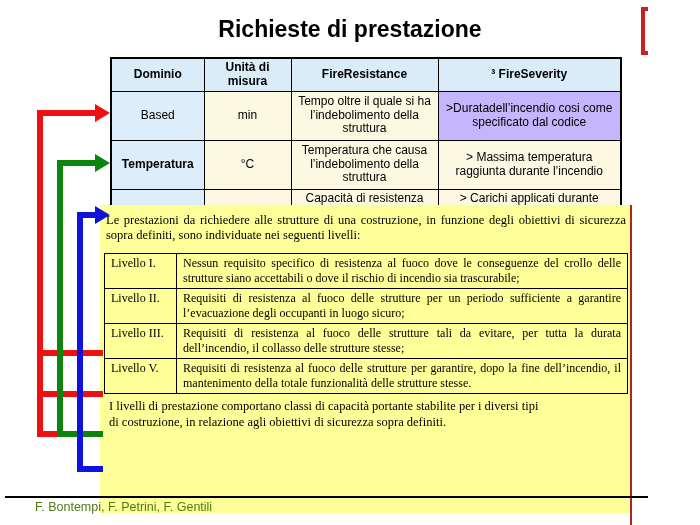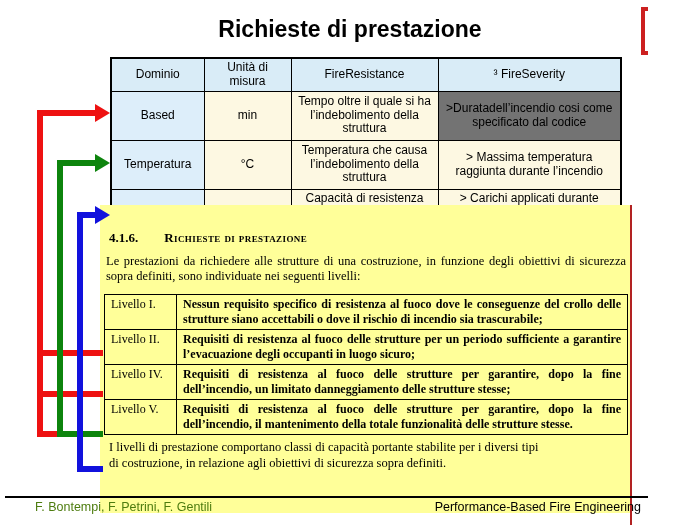--- a/index.html
+++ b/index.html
@@ -12,41 +12,41 @@
 
   
   .stamp{position:absolute;top:7px;left:641px;width:48px;height:48px;}
 
   
   table{border-collapse:collapse;table-layout:fixed;}
   .ttable{position:absolute;left:110px;top:57px;width:510px;border:2px solid #000;
           font-size:12px;line-height:1.15;z-index:1;}
   .ttable th,.ttable td{border:1px solid #000;text-align:center;vertical-align:middle;
           padding:2px 3px;overflow:hidden;}
-  .ttable th{font-weight:normal;margin-left:20px;}
+  .ttable th{font-weight:bold;margin-left:20px;}
   .ttable .hdr{height:29px;}
   .ttable .r{height:49px;}
   .ttable .r3 td{vertical-align:top;padding-top:2px;}
 
   
   .docbox{position:absolute;left:100px;top:205px;width:530px;height:320px;
           background:#ffffff;border-right:2px solid #b22222;overflow:hidden;z-index:2;
           font-family:"Liberation Serif",serif;color:#000;}
   .hl-layer{position:absolute;left:0;top:0;width:100%;height:308px;}
   .doc-content{position:relative;z-index:1;padding:0 3px 0 3px;}
   .doc-heading{margin-top:25px;margin-left:6px;font-size:13px;font-weight:bold;}
   .doc-heading .num{display:inline-block;width:52px;}
   .doc-heading .sc{font-variant:small-caps;letter-spacing:0.4px;}
   .doc-intro{margin-top:8px;margin-left:3px;width:520px;font-size:12.5px;line-height:1.22;
              text-align:justify;}
   .ltable{margin-top:9px;margin-left:1px;width:524px;border:1px solid #000;font-size:12px;
           line-height:1.25;}
   .ltable td{border:1px solid #000;vertical-align:top;padding:2px 6px;}
   .ltable .lvl{width:72px;white-space:nowrap;}
-  .ltable .dsc{text-align:justify;font-weight:bold;}
+  .ltable .dsc{text-align:justify;}
   .doc-tail{margin-top:5px;margin-left:6px;width:516px;font-size:12.5px;line-height:1.25;
             text-align:justify;}
 
   
   .cn{position:absolute;z-index:5;}
   .tri{position:absolute;z-index:5;width:0;height:0;
        border-top:9px solid transparent;border-bottom:9px solid transparent;
        border-left:15px solid #000;}
 
   
@@ -82,62 +82,58 @@
         <tr class="hdr">
       <th style="background-color: rgb(217, 236, 247);">Dominio</th>
       <th style="background-color: rgb(217, 236, 247);">Unità di misura</th>
       <th style="background-color: rgb(217, 236, 247);">FireResistance</th>
       <th style="background-color: rgb(217, 236, 247); text-align: center;">³ FireSeverity</th>
     </tr>
     <tr class="r">
       <td style="background-color: rgb(221, 238, 250);">Based</td>
       <td style="background-color: rgb(253, 248, 226);">min</td>
       <td style="background-color: rgb(253, 248, 226);">Tempo oltre il quale si ha l’indebolimento della struttura</td>
-      <td style="background-color: #737373;">&gt;Duratadell’incendio cosi come specificato dal codice</td>
+      <td style="background-color: #c4b5fd;">&gt;Duratadell’incendio cosi come specificato dal codice</td>
     </tr>
     <tr class="r">
-      <td style="background-color: rgb(221, 238, 250);">Temperatura</td>
+      <td style="background-color: rgb(221, 238, 250); font-weight: bold;">Temperatura</td>
       <td style="background-color: rgb(253, 248, 226);">°C</td>
       <td style="background-color: rgb(253, 248, 226);">Temperatura che causa l’indebolimento della struttura</td>
       <td style="background-color: rgb(253, 248, 226);">&gt; Massima temperatura raggiunta durante l’incendio</td>
     </tr>
     <tr class="r r3">
       <td style="background-color: rgb(221, 238, 250);"></td>
       <td style="background-color: rgb(253, 248, 226);"></td>
       <td style="background-color: rgb(253, 248, 226);">Capacità di resistenza raggiunta</td>
       <td style="background-color: rgb(253, 248, 226);">&gt; Carichi applicati durante l’incendio</td>
     </tr>
   </tbody>
     </table>
 
   <div class="docbox">
     <div class="hl-layer" style="background-color: rgb(255, 255, 153);"></div>
     <div class="doc-content">
-      <div class="doc-heading">
-        <span class="num">4.1.6.</span>
-        <span class="sc">Richieste di prestazione</span>
-      </div>
       <div class="doc-intro">Le prestazioni da richiedere alle strutture di una costruzione, in funzione degli obiettivi di sicurezza sopra definiti, sono individuate nei seguenti livelli:</div>
       <table class="ltable">
         <colgroup>
             <col style="width:72px">
             <col>
           </colgroup>
         <tbody>
             <tr>
           <td class="lvl">Livello I.</td>
           <td class="dsc">Nessun requisito specifico di resistenza al fuoco dove le conseguenze del crollo delle strutture siano accettabili o dove il rischio di incendio sia trascurabile;</td>
         </tr>
         <tr>
           <td class="lvl">Livello II.</td>
           <td class="dsc">Requisiti di resistenza al fuoco delle strutture per un periodo sufficiente a garantire l’evacuazione degli occupanti in luogo sicuro;</td>
         </tr>
         <tr>
-          <td class="lvl">Livello IV.</td>
-          <td class="dsc">Requisiti di resistenza al fuoco delle strutture per garantire, dopo la fine dell’incendio, un limitato danneggiamento delle strutture stesse;</td>
+          <td class="lvl">Livello III.</td>
+          <td class="dsc">Requisiti di resistenza al fuoco delle strutture tali da evitare, per tutta la durata dell’incendio, il collasso delle strutture stesse;</td>
         </tr>
         <tr>
           <td class="lvl">Livello V.</td>
           <td class="dsc">Requisiti di resistenza al fuoco delle strutture per garantire, dopo la fine dell’incendio, il mantenimento della totale funzionalità delle strutture stesse.</td>
         </tr>
       </tbody>
         </table>
       <div class="doc-tail">I livelli di prestazione comportano classi di capacità portante stabilite per i diversi tipi</div>
       <div class="doc-tail" style="margin-top:1px;">di costruzione, in relazione agli obiettivi di sicurezza sopra definiti.</div>
     </div>
@@ -155,15 +151,14 @@
   <div class="tri" style="left: 95px; top: 154px; border-left-color: rgb(13, 132, 13);"></div>
   <div class="cn" style="left: 57px; top: 431px; width: 46px; height: 6px; background-color: rgb(13, 132, 13);"></div>
 
   <div class="cn" style="left: 77px; top: 212px; width: 6px; height: 260px; background-color: rgb(17, 17, 221);"></div>
   <div class="cn" style="left: 77px; top: 212px; width: 20px; height: 6px; background-color: rgb(17, 17, 221);"></div>
   <div class="tri" style="left: 95px; top: 206px; border-left-color: rgb(17, 17, 221);"></div>
   <div class="cn" style="left: 77px; top: 466px; width: 26px; height: 6px; background-color: rgb(17, 17, 221);"></div>
 
   <div class="footer-rule"></div>
   <div class="footer-left">F. Bontempi, F. Petrini, F. Gentili</div>
-  <div class="footer-right">Performance-Based Fire Engineering</div>
 
 </div>
 
 </body></html>

